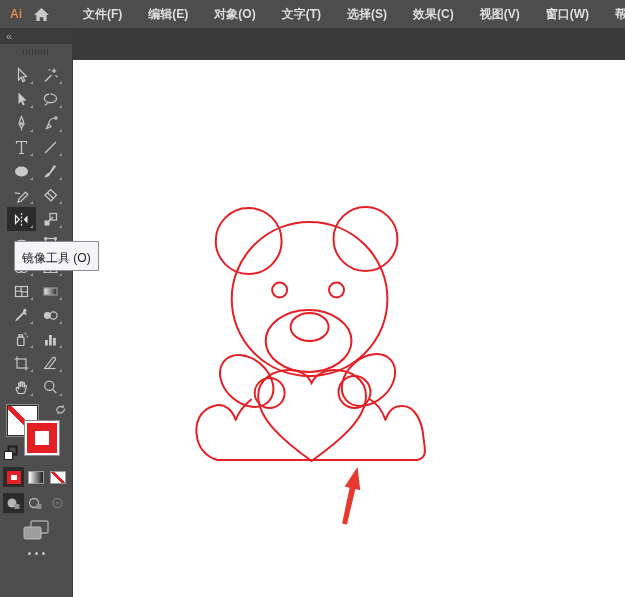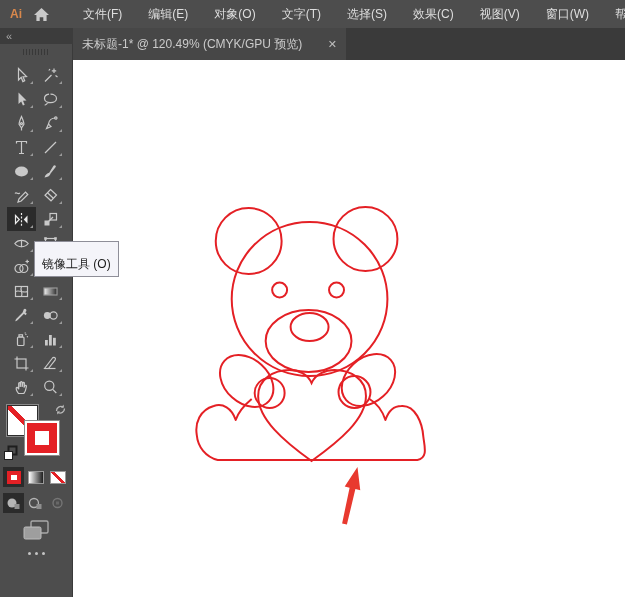--- a/index.html
+++ b/index.html
@@ -13,21 +13,21 @@
   
   .menubar{
     height:28px; background:var(--menubar-bg,#4D4D4D);
     display:flex; align-items:center; color:var(--text-light,#DEDEDE);
     font-size:12px; white-space:nowrap;
   }
   .logo{ color:var(--logo-orange,#D9884C); font-weight:bold; font-size:12px; padding:0 9px 0 10px; }
   .home-btn{ padding:0 8px 0 2px; display:flex; align-items:center; }
   .mb-sep{ width:1px; height:18px; background:#5E5E5E; margin:0 6px; }
   .menu-items{ display:flex; align-items:center; }
-  .menu-item{ padding:0 13px; cursor:default; }
+  .menu-item{ padding:0 13px; cursor:default;font-weight:bold; }
 
   
   .tabbar{ height:32px; background:var(--tabbar-bg,#3A3A3A); display:flex; }
   .sidebar-head{ width:73px; display:flex; flex-direction:column; }
   .collapse-strip{ height:16px; background:#3C3C3C; display:flex; align-items:center; padding-left:6px; }
   .collapse-btn{ color:#A9A9A9; font-size:11px; line-height:10px; letter-spacing:-1px; }
   .grip-strip{ flex:1; background:var(--panel-bg,#4D4D4D); display:flex; align-items:center; justify-content:center; border-right:1px solid #3A3A3A;}
   .grip{ width:27px; height:6px;
     background:repeating-linear-gradient(90deg,#383838 0 1px,transparent 1px 3px); }
   .doc-tab{
@@ -84,23 +84,23 @@
   .mode.active{ background:var(--tool-selected-bg,#2B2B2B); }
   .mode.disabled{ opacity:.4; }
 
   
   .screen-mode{ position:absolute; top:459px; left:0; width:72px; display:flex; justify-content:center; }
   .more-dots{ position:absolute; top:492px; left:0; width:72px; display:flex; justify-content:center; gap:4px; }
   .more-dots i{ width:3px; height:3px; border-radius:50%; background:#C4C4C4; }
 
   
   .tooltip{
-    position:absolute; left:34px; top:241px; z-index:20;
+    position:absolute; left:14px; top:241px; z-index:20;
     background:var(--tooltip-bg,#F4F4F9); border:1px solid var(--tooltip-border,#8E8E98);
-    color:#1B1B1B; font-size:12px; padding:14px 7px 3px; white-space:nowrap;
+    color:#1B1B1B; font-size:12px; padding:8px 7px 3px; white-space:nowrap;
   }
 
   
   .bear-shape{ stroke:var(--accent-red,#E42025); stroke-width:2; fill:none; }
   .anno-arrow{ fill:var(--arrow-red,#E8392F); stroke:none; }
 </style>
 </head>
 <body>
 
 <div class="menubar">
@@ -128,24 +128,20 @@
 
 <div class="tabbar">
   <div class="sidebar-head">
     <div class="collapse-strip">
       <span class="collapse-btn">«</span>
     </div>
     <div class="grip-strip">
       <span class="grip"></span>
     </div>
   </div>
-  <div class="doc-tab">
-    <span class="title">未标题-1* @ 120.49% (CMYK/GPU 预览)</span>
-    <span class="tab-close">✕</span>
-  </div>
 </div>
 
 <div class="main">
 
   <div class="sidebar">
     <div class="tools">
 
       <div class="tool">
         <svg width="17" height="17" viewBox="0 0 17 17">
             <path d="M5.5 1.5 L5.5 13 L8.2 10.4 L9.9 14.6 L11.7 13.8 L10 9.8 L13.5 9.5 Z"></path>

